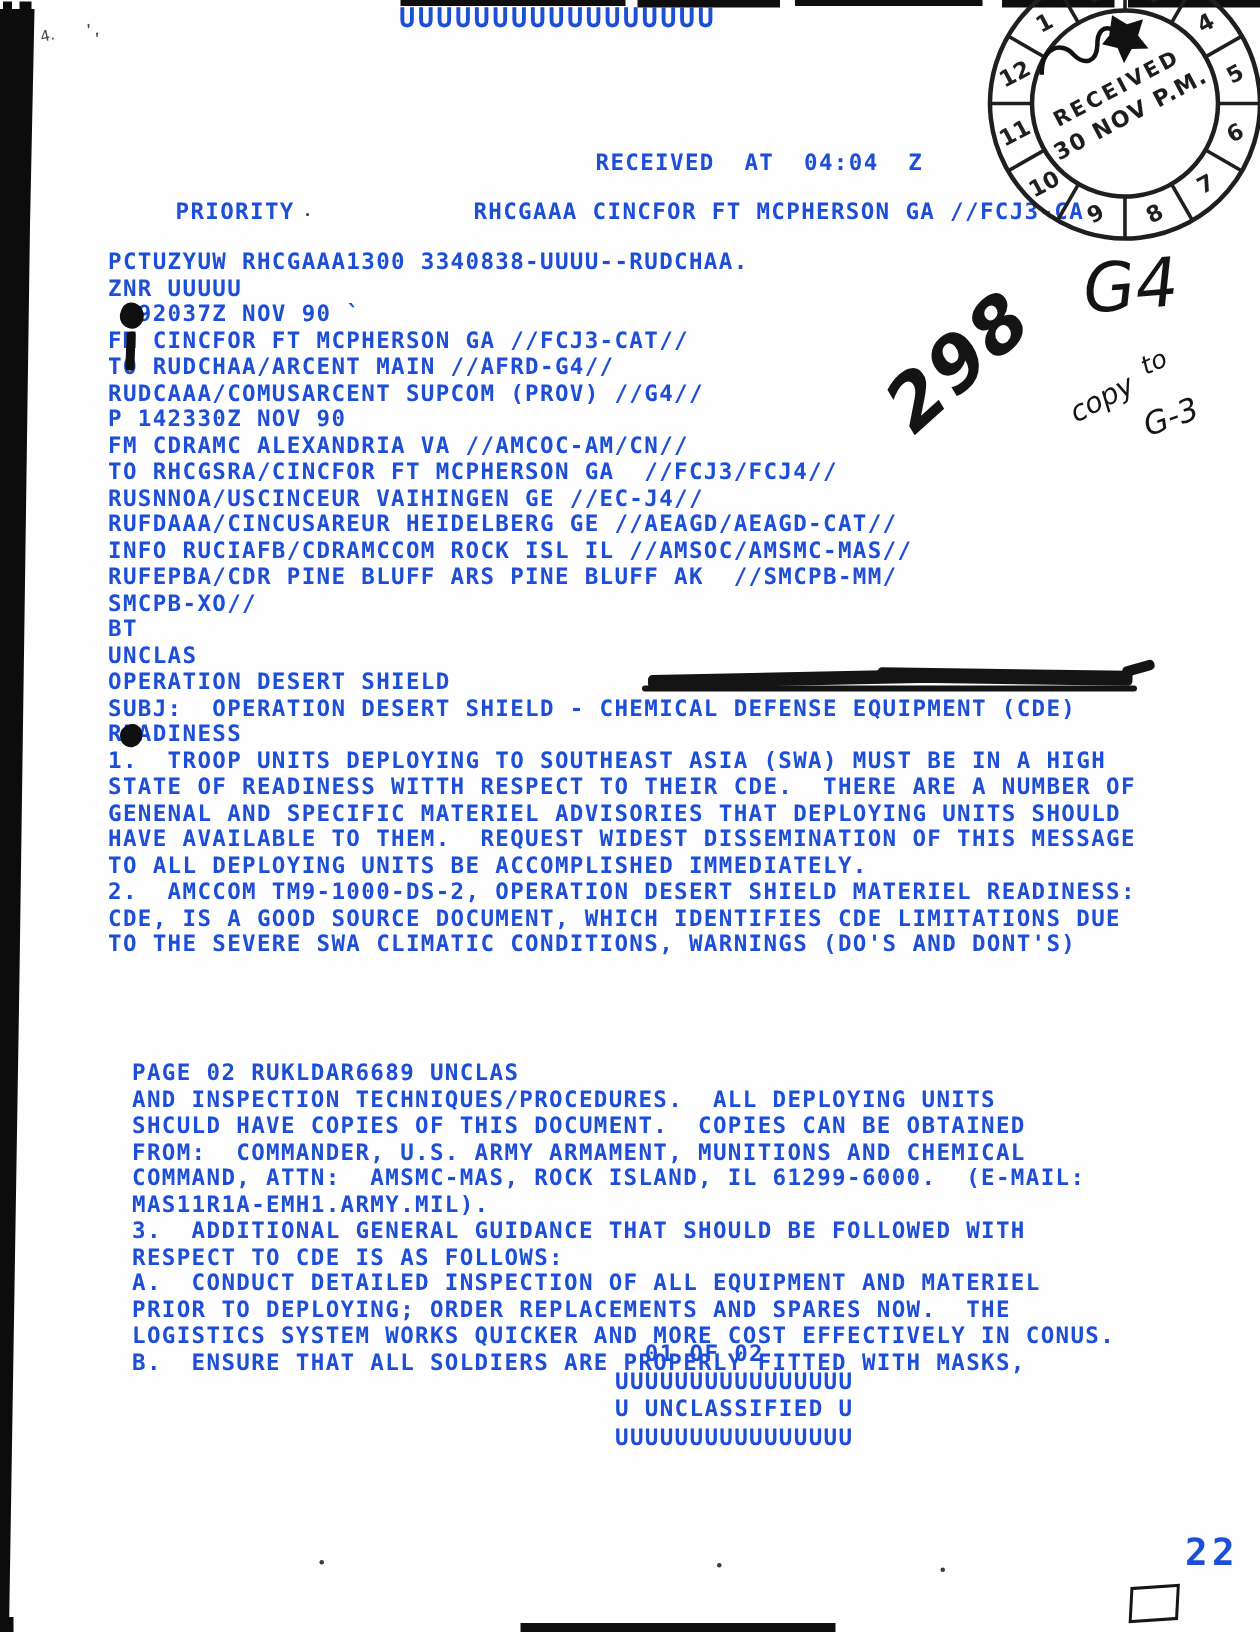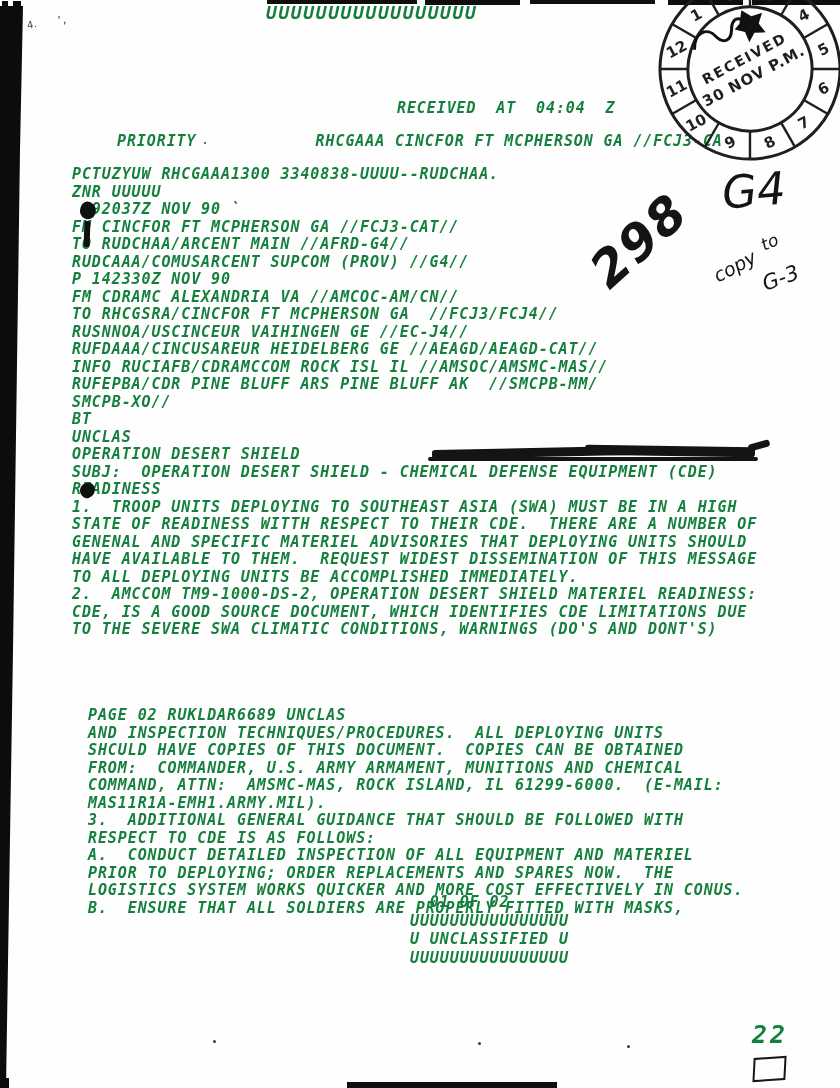--- a/index.html
+++ b/index.html
@@ -5,26 +5,25 @@
   html,body{margin:0;padding:0;}
   body{
     width:840px;height:1088px;position:relative;overflow:hidden;
     background:#fefefe;
     font-family:"DejaVu Sans Mono",monospace;
   }
   .mono{
     position:absolute;margin:0;white-space:pre;
     font-family:"DejaVu Sans Mono",monospace;
     font-weight:bold;font-size:15px;line-height:17.5px;letter-spacing:0.9px;
-    color:#15803d;
-    font-style:italic;
+    color:#1d4ed8;
   }
   .banner{font-size:18px;letter-spacing:1.6px;}
   .footer{line-height:18.5px;}
-  .pagenum{font-size:25px;letter-spacing:3px;}
+  .pagenum{font-size:25px;letter-spacing:3px;margin-left:38px;}
   .hand{
     position:absolute;font-family:"DejaVu Sans",sans-serif;
     font-style:italic;color:#141414;white-space:pre;
   }
   .bar-seg{position:absolute;top:0;background:#0e0e0e;}
   .blob{position:absolute;background:#101010;}
   .scrib{position:absolute;background:#141414;border-radius:3px;}
   .speck{position:absolute;width:3px;height:3px;background:#3a3a3a;border-radius:50%;}
   .inkmark{position:absolute;font-family:"DejaVu Sans",sans-serif;color:#4a4a4a;}
   #stamp-svg{position:absolute;left:650px;top:-28px;}

